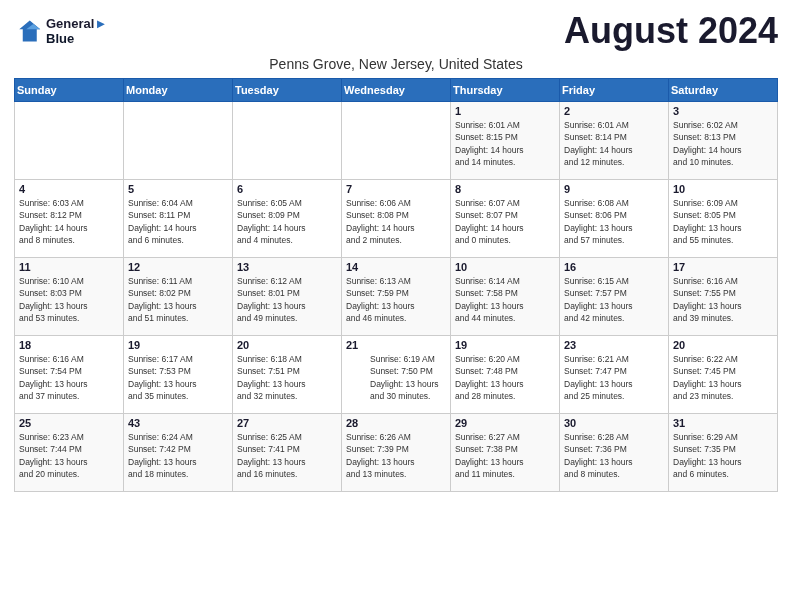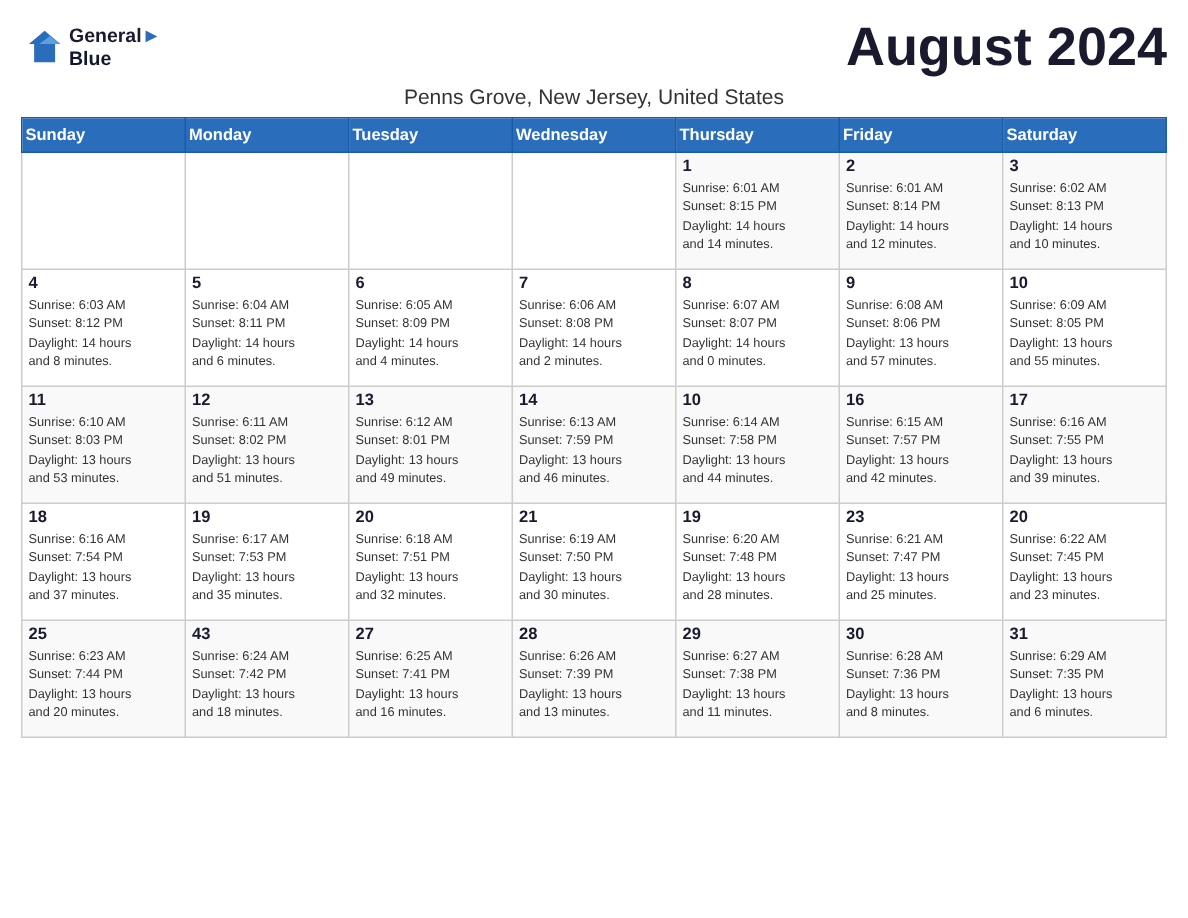--- a/index.html
+++ b/index.html
@@ -262,21 +262,21 @@
           </td>
           <td>
             <span class="day-num">20</span>
             <div class="cell-text" style="white-space: pre-line;">Sunrise: 6:18 AM
 Sunset: 7:51 PM
 Daylight: 13 hours
 and 32 minutes.</div>
           </td>
           <td>
             <span class="day-num">21</span>
-            <div class="cell-text" style="white-space: pre-line;">Sunrise: 6:19 AM
+            <div class="cell-text" style="white-space: pre-line; margin-left: 24px;">Sunrise: 6:19 AM
 Sunset: 7:50 PM
 Daylight: 13 hours
 and 30 minutes.</div>
           </td>
           <td>
             <span class="day-num">19</span>
             <div class="cell-text" style="white-space: pre-line;">Sunrise: 6:20 AM
 Sunset: 7:48 PM
 Daylight: 13 hours
 and 28 minutes.</div>

